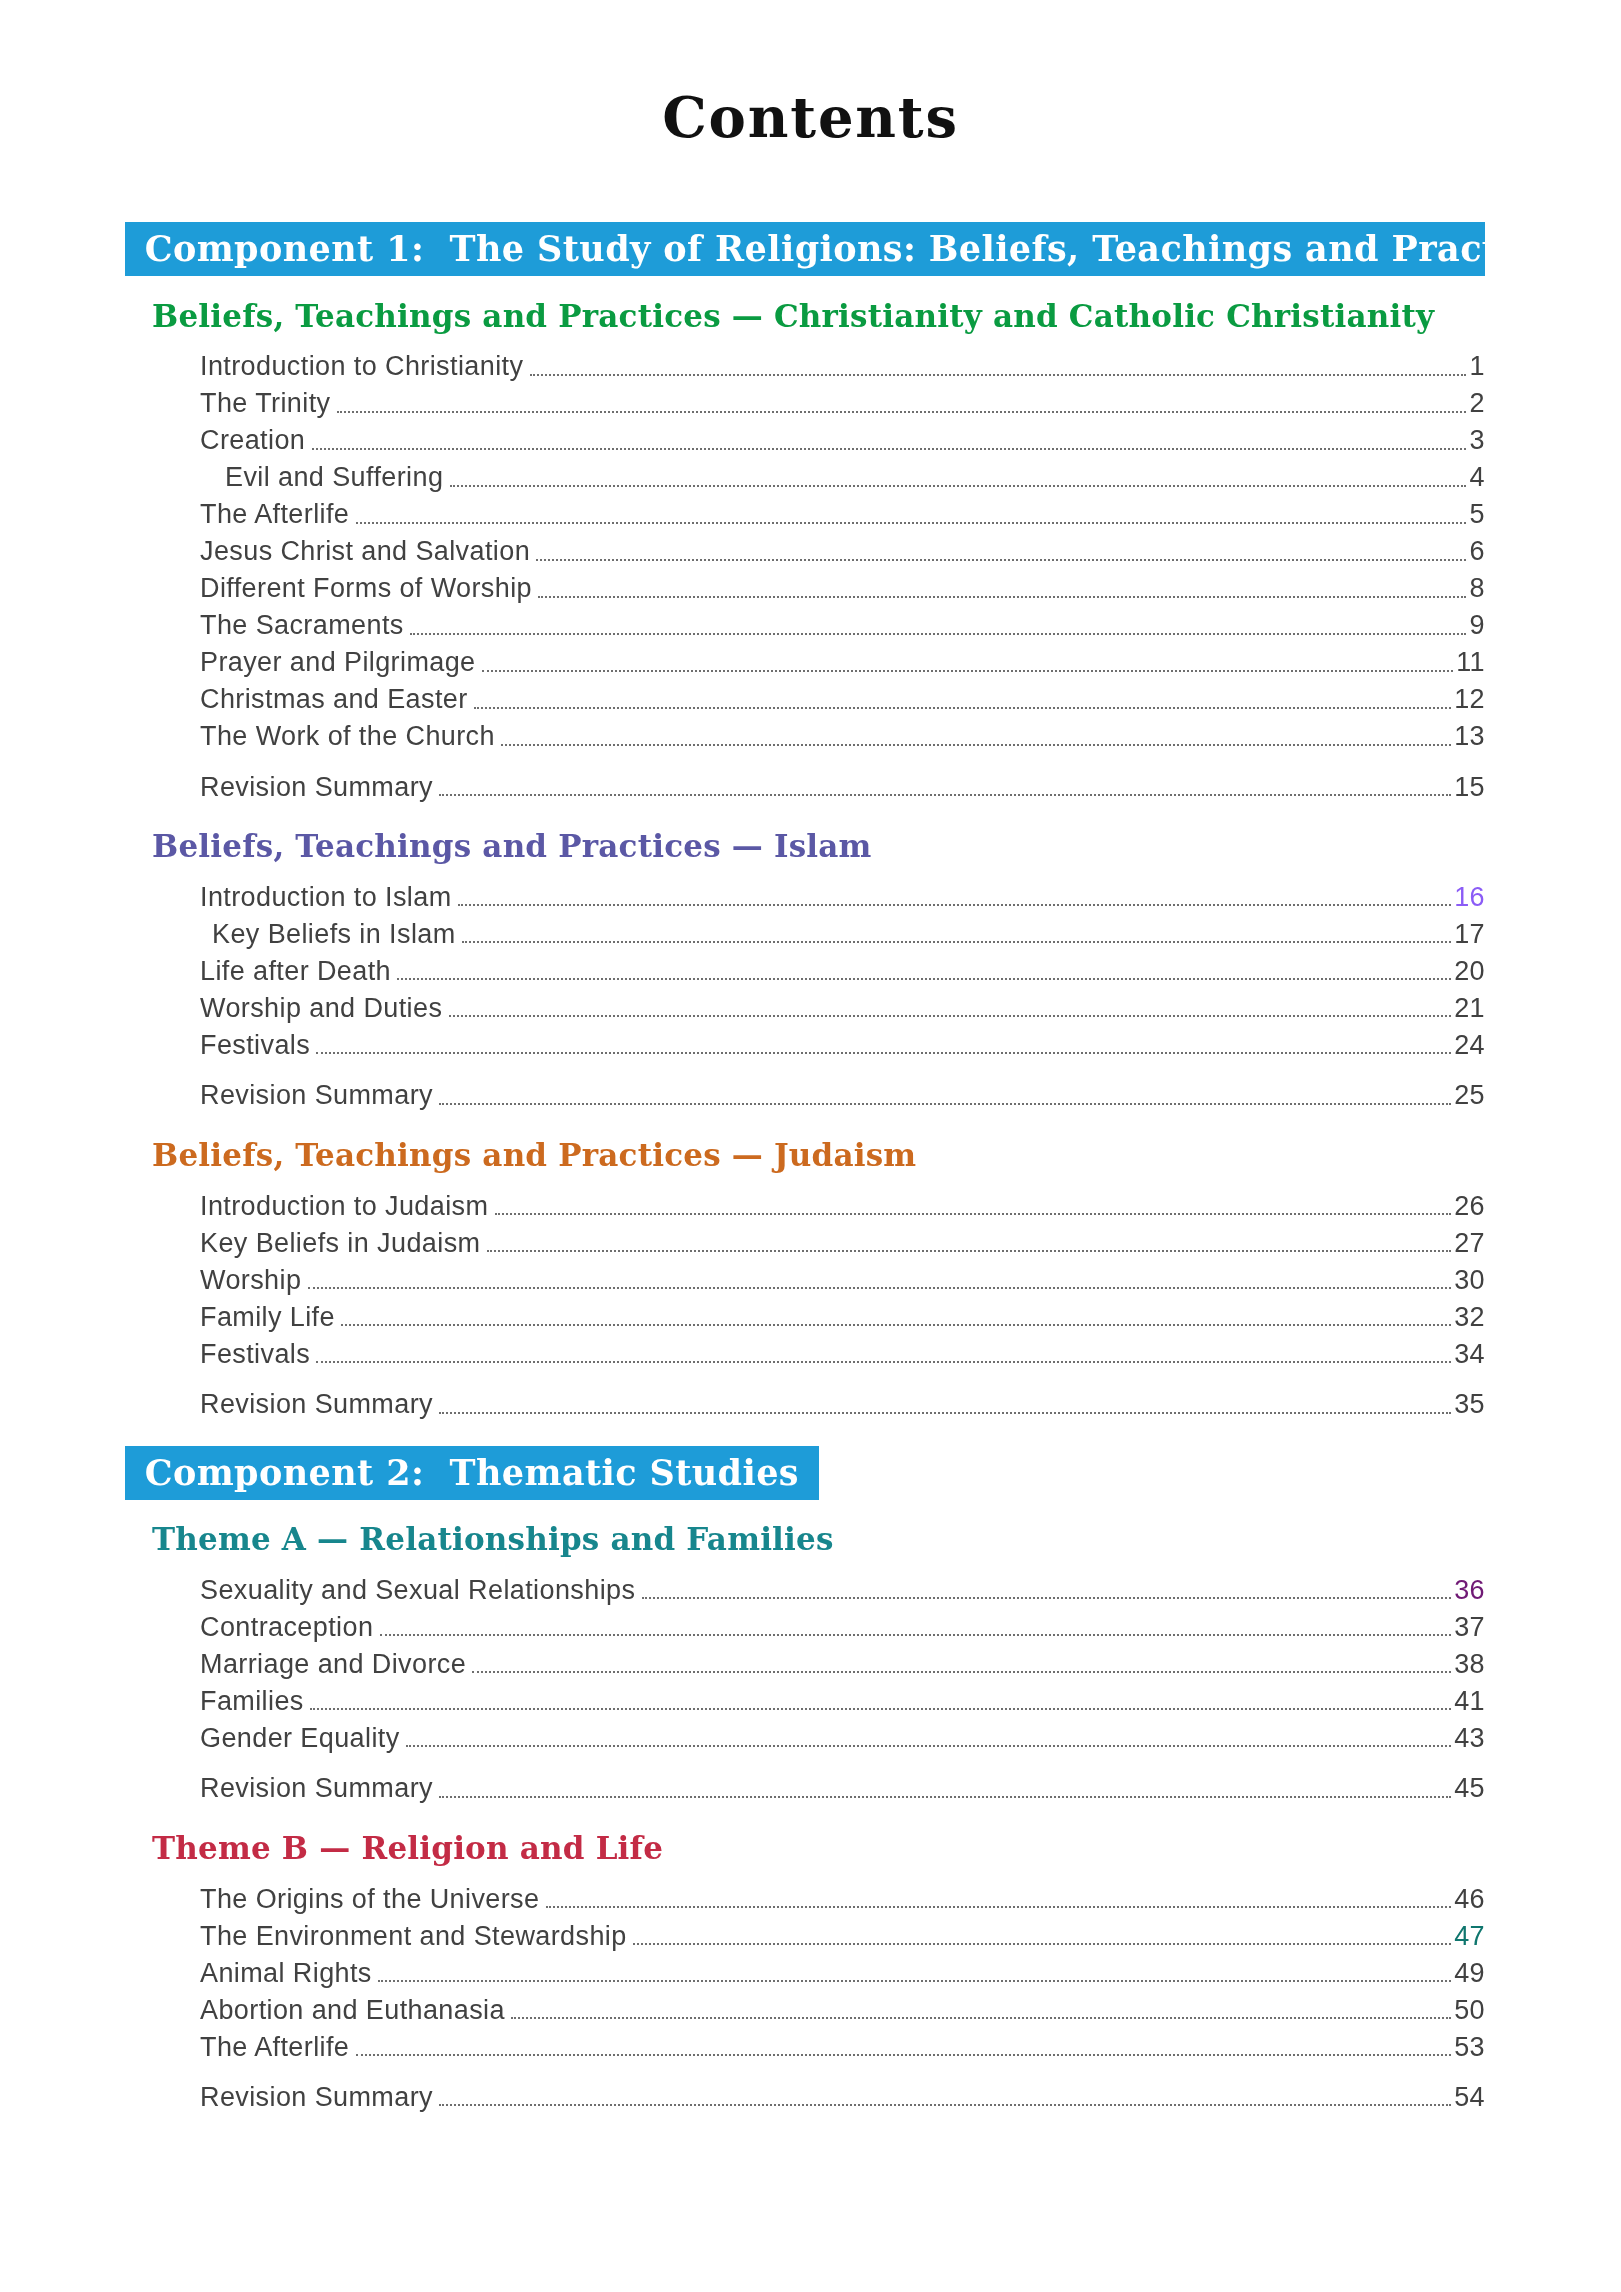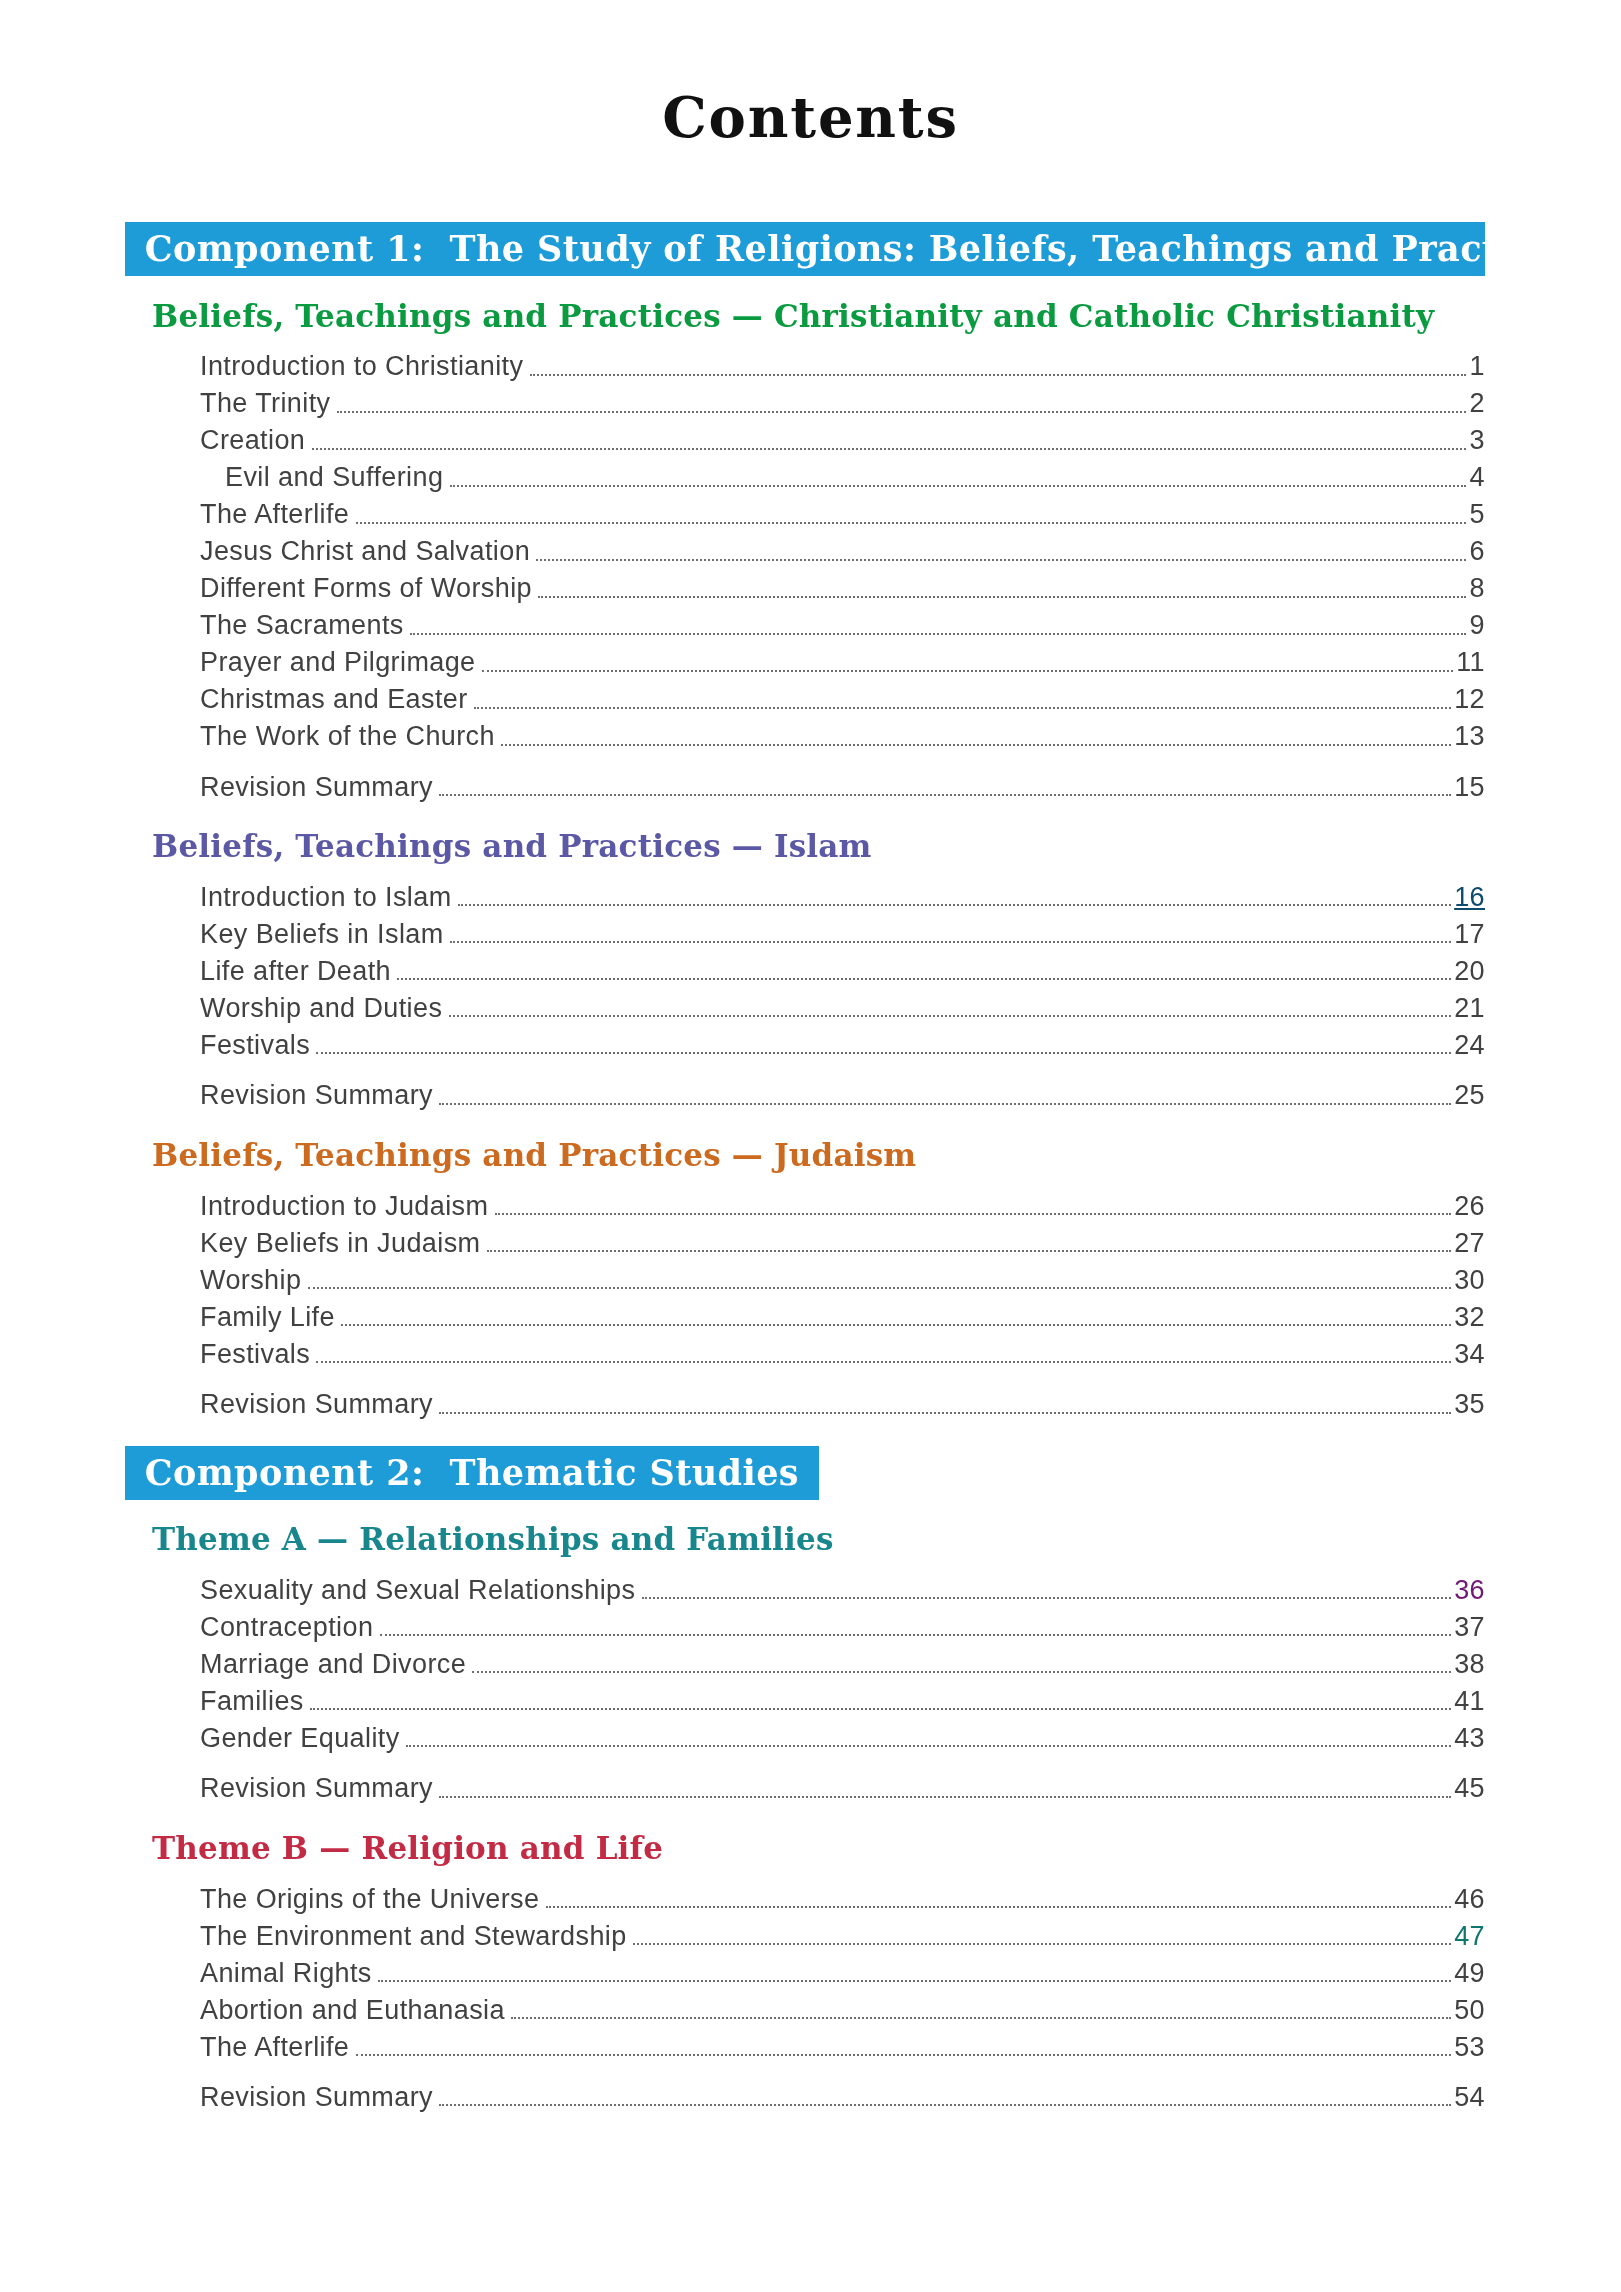--- a/index.html
+++ b/index.html
@@ -138,24 +138,24 @@
               <span class="pagenum" style="color: rgb(65, 65, 65);">15</span>
             </div>
           </div>
         </div>
         <div class="toc-section">
           <h2 class="section-heading" style="color: rgb(91, 88, 165);">Beliefs, Teachings and Practices — Islam</h2>
           <div class="entries">
             <div class="row">
               <span class="label" style="color: rgb(65, 65, 65);">Introduction to Islam</span>
               <span class="leader" style="border-bottom-color: rgb(110, 110, 110);"></span>
-              <span class="pagenum" style="color: #0c4a6e; text-decoration: underline;">16</span>
-            </div>
-            <div class="row">
-              <span class="label" style="color: rgb(65, 65, 65);">Key Beliefs in Islam</span>
+              <span class="pagenum" style="color: #8b5cf6;">16</span>
+            </div>
+            <div class="row">
+              <span class="label" style="color: rgb(65, 65, 65); margin-left: 12px;">Key Beliefs in Islam</span>
               <span class="leader" style="border-bottom-color: rgb(110, 110, 110);"></span>
               <span class="pagenum" style="color: rgb(65, 65, 65);">17</span>
             </div>
             <div class="row">
               <span class="label" style="color: rgb(65, 65, 65);">Life after Death</span>
               <span class="leader" style="border-bottom-color: rgb(110, 110, 110);"></span>
               <span class="pagenum" style="color: rgb(65, 65, 65);">20</span>
             </div>
             <div class="row">
               <span class="label" style="color: rgb(65, 65, 65);">Worship and Duties</span>

